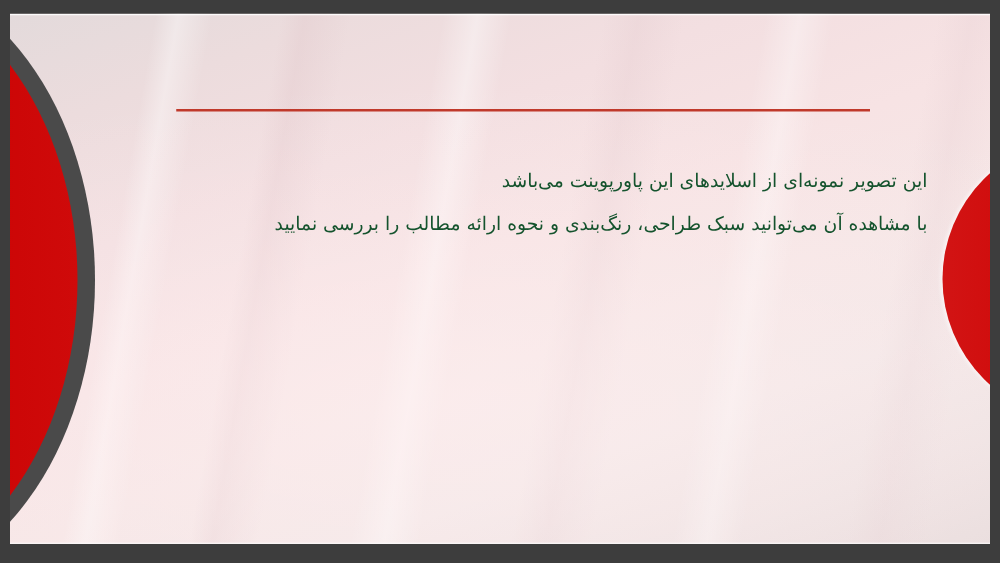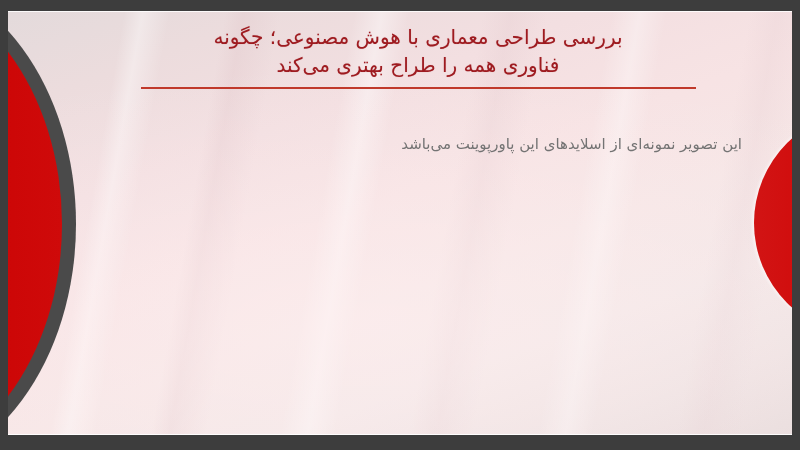--- a/index.html
+++ b/index.html
@@ -152,21 +152,21 @@
   
   .body-block {
     position: absolute;
     right: 50px;
     top: 116px;
     width: 660px;
     text-align: right;
     direction: rtl;
   }
   .body-line {
-    color: #737373;
+    color: #14532d;
     font-size: 15px;
     line-height: 35px;
     white-space: nowrap;
     font-weight: 400;
   }
 
   
   .slide-edge-top {
     position: absolute;
     left: 0; right: 0; top: 0;
@@ -189,27 +189,24 @@
 
     <div class="slide-bg"></div>
     <div class="slide-streaks"></div>
     <div class="slide-wash"></div>
 
     <div class="left-rim"></div>
     <div class="left-disc"></div>
 
     <div class="right-disc"></div>
 
-    <div class="title-block">
-      <div class="title-line">بررسی طراحی معماری با هوش مصنوعی؛ چگونه</div>
-      <div class="title-line">فناوری همه را طراح بهتری می‌کند</div>
-    </div>
     <div class="title-rule"></div>
 
     <div class="body-block">
       <div class="body-line">این تصویر نمونه‌ای از اسلایدهای این پاورپوینت می‌باشد</div>
+      <div class="body-line">با مشاهده آن می‌توانید سبک طراحی، رنگ‌بندی و نحوه ارائه مطالب را بررسی نمایید</div>
     </div>
 
     <div class="slide-edge-top"></div>
     <div class="slide-edge-bottom"></div>
 
   </div>
 </div>
 
 </body></html>

